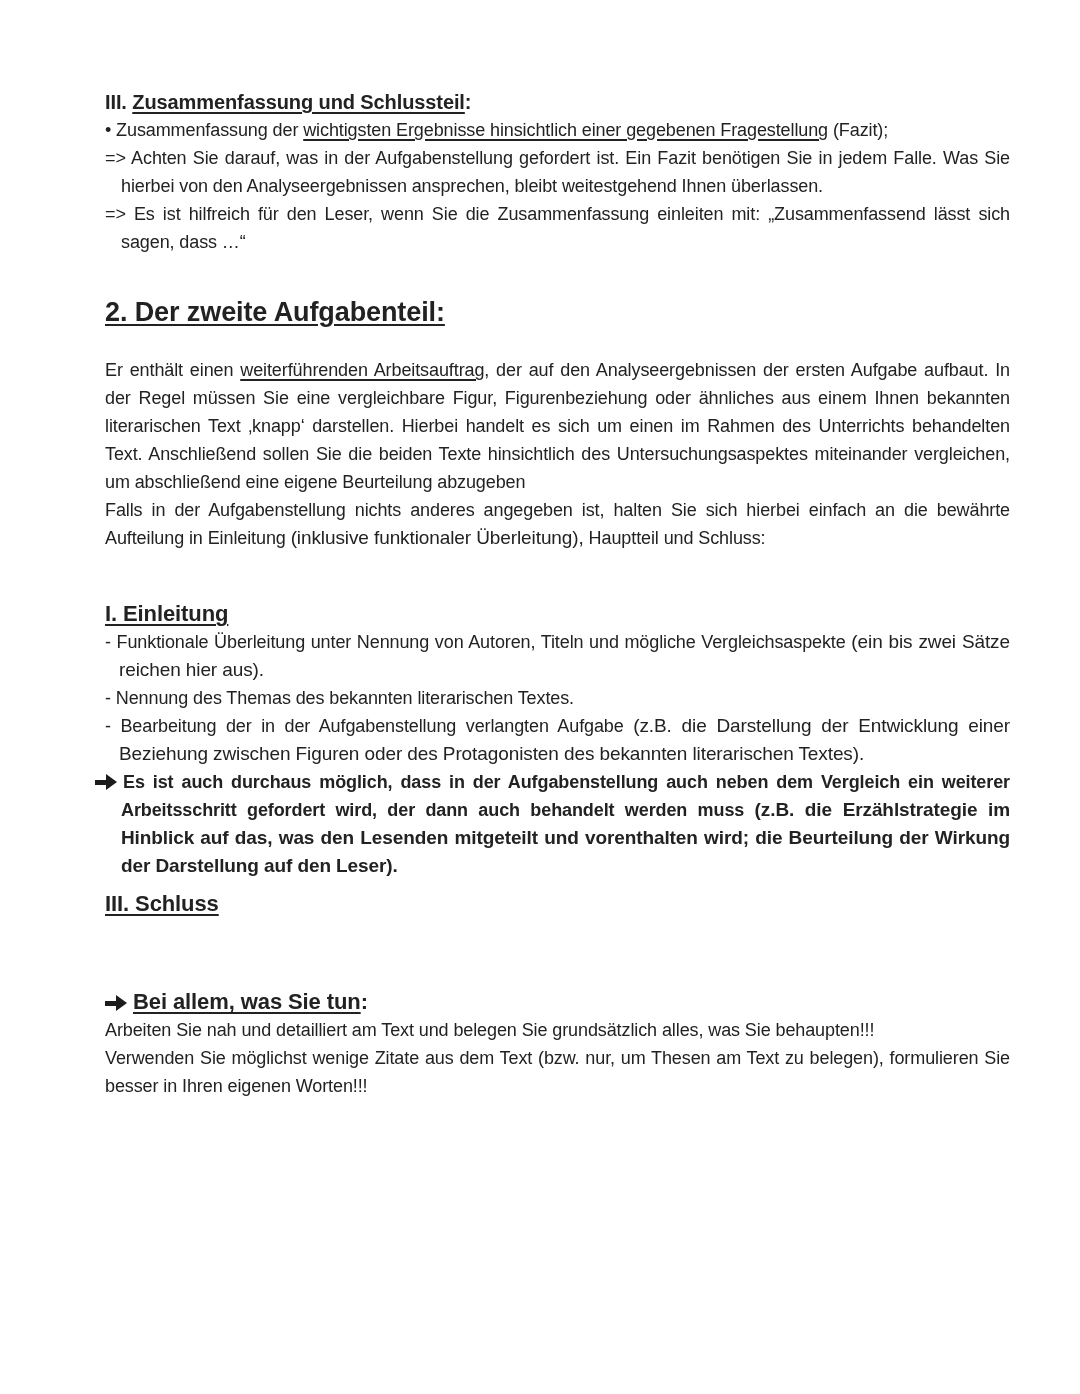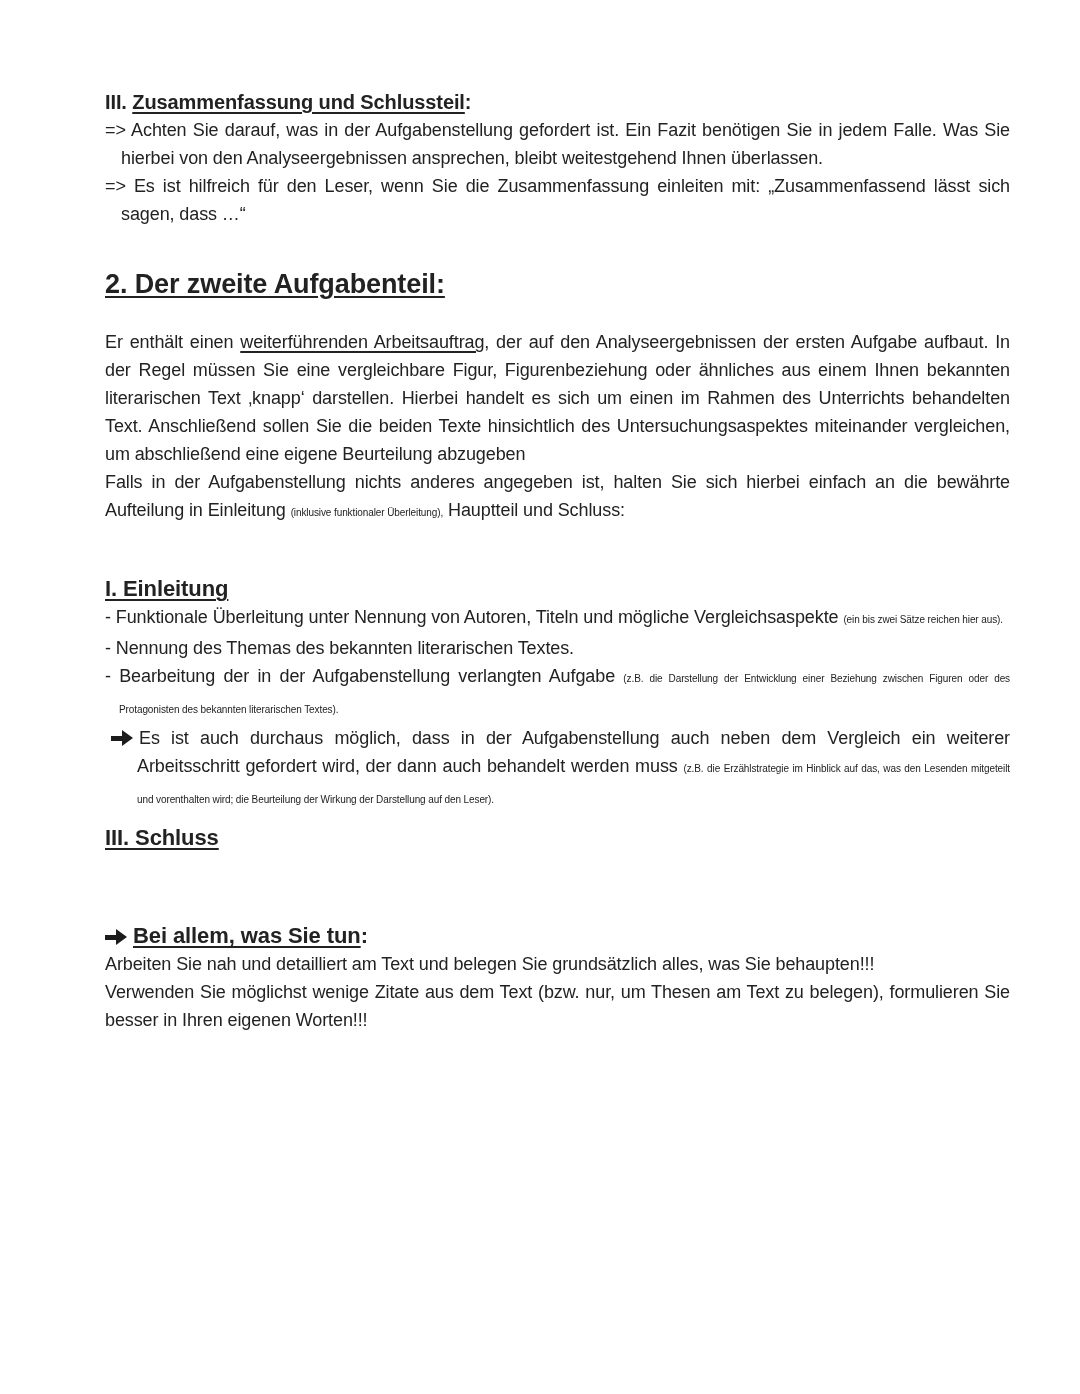--- a/index.html
+++ b/index.html
@@ -15,26 +15,26 @@
     line-height:28px;
     letter-spacing:-0.1px;
   }
   .blk{margin:0;}
   .just{text-align:justify;}
   .head{font-weight:700;}
   .h1{font-size:20px;}
   .h2{font-size:27px;}
   .h3{font-size:22px;}
   .u{text-decoration:underline;text-decoration-thickness:1.5px;text-underline-offset:3px;}
-  .sm{font-size:10px;}
+  .sm{font-size:19px;}
   
   .bullet{margin-left:14px;text-indent:-14px;}
   .imp{margin-left:16px;text-indent:-16px;}
   .dash{margin-left:14px;text-indent:-14px;}
-  .arrow-item{margin-left:32px;text-indent:-26px;}
+  .arrow-item{margin-left:16px;text-indent:-26px;font-weight:bold;}
   
   .mt-sec2{margin-top:42px;}
   .mt-para{margin-top:30px;}
   .mt-einleitung{margin-top:48px;}
   .mt-hauptteil{margin-top:45px;}
   .mt-schluss{margin-top:10px;}
   .mt-final{margin-top:70px;}
   
   .arr{
     display:inline-block;position:relative;
@@ -52,20 +52,21 @@
     border-bottom:8px solid transparent;
   }
 </style>
 </head>
 <body>
 
 <div class="page">
 
   <p class="blk head h1"><span>III. </span><span class="u">Zusammenfassung und Schlussteil</span><span>:</span></p>
 
+  <p class="blk bullet just"><span>• Zusammenfassung der </span><span class="u">wichtigsten Ergebnisse hinsichtlich einer gegebenen Fragestellung</span><span> (Fazit);</span></p>
 
   <p class="blk imp just"><span>=&gt; Achten Sie darauf, was in der Aufgabenstellung gefordert ist. Ein Fazit benötigen Sie in jedem Falle. Was Sie hierbei von den Analyseergebnissen ansprechen, bleibt weitestgehend Ihnen überlassen.</span></p>
 
   <p class="blk imp just"><span>=&gt; Es ist hilfreich für den Leser, wenn Sie die Zusammenfassung einleiten mit: „Zusammenfassend lässt sich sagen, dass …“</span></p>
 
   <p class="blk head h2 mt-sec2"><span class="u">2. Der zweite Aufgabenteil:</span></p>
 
   <p class="blk just mt-para"><span>Er enthält einen </span><span class="u">weiterführenden Arbeitsauftrag</span><span>, der auf den Analyseergebnissen der ersten Aufgabe aufbaut. In der Regel müssen Sie eine vergleichbare Figur, Figurenbeziehung oder ähnliches aus einem Ihnen bekannten literarischen Text ‚knapp‘ darstellen. Hierbei handelt es sich um einen im Rahmen des Unterrichts behandelten Text. Anschließend sollen Sie die beiden Texte hinsichtlich des Untersuchungsaspektes miteinander vergleichen, um abschließend eine eigene Beurteilung abzugeben</span></p>
 
   <p class="blk just"><span>Falls in der Aufgabenstellung nichts anderes angegeben ist, halten Sie sich hierbei einfach an die bewährte Aufteilung in Einleitung </span><span class="sm">(inklusive funktionaler Überleitung),</span><span> Hauptteil und Schluss:</span></p>

